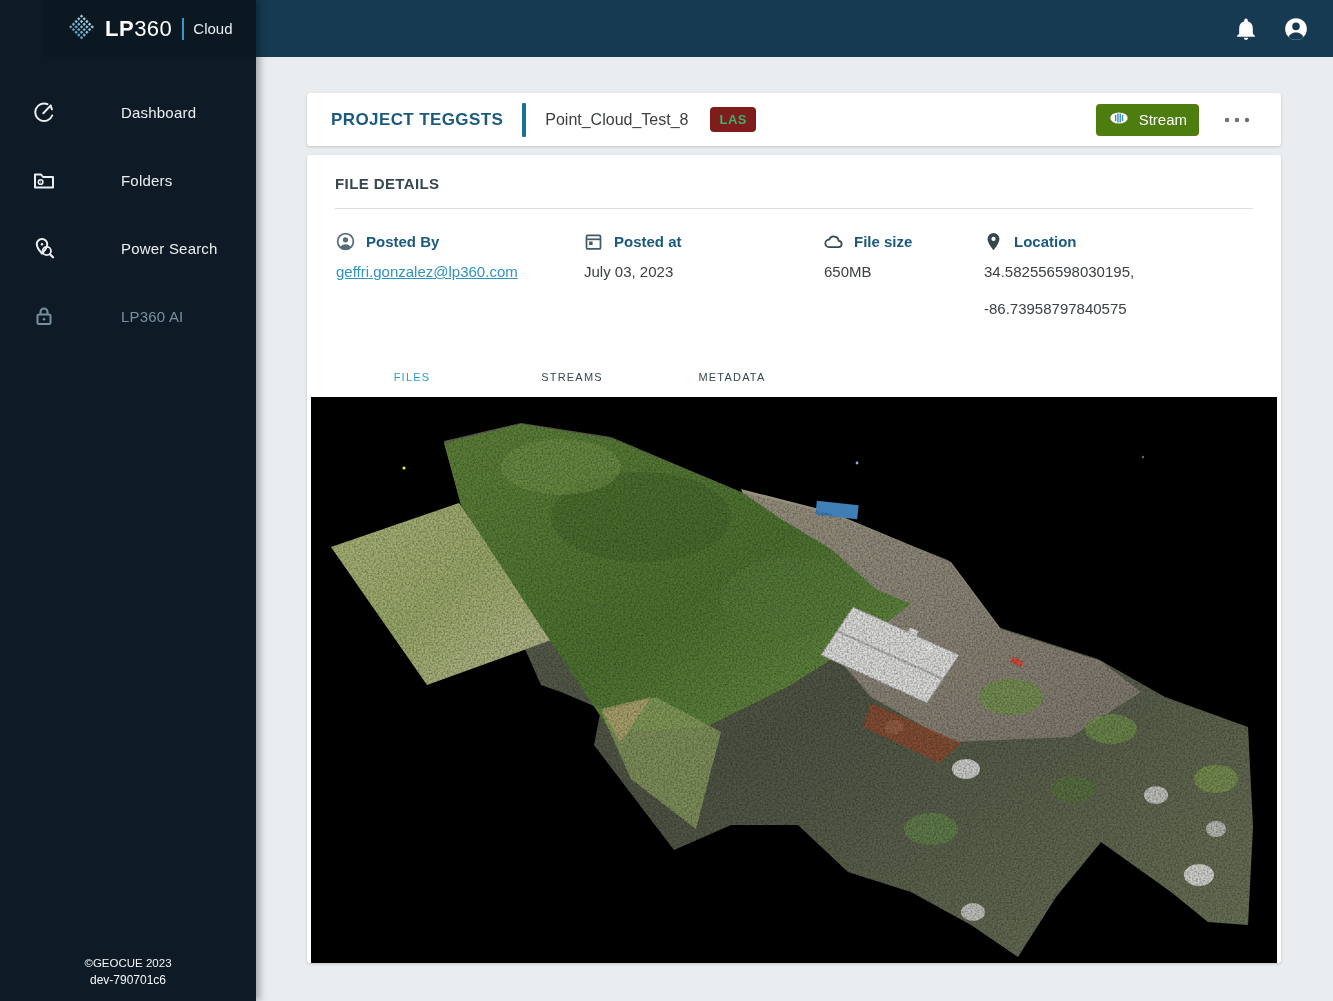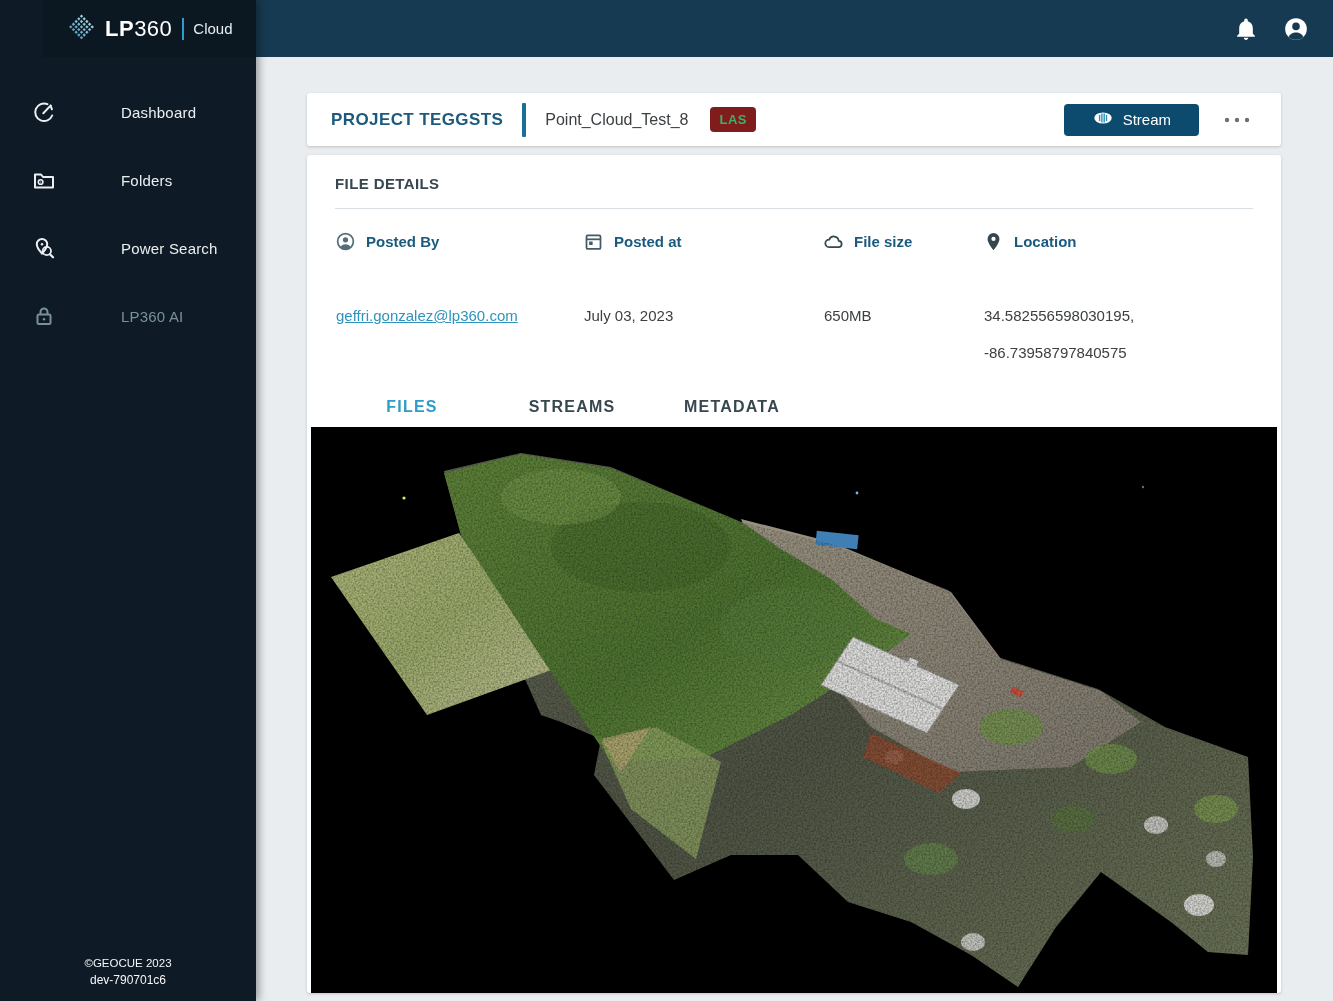--- a/index.html
+++ b/index.html
@@ -63,49 +63,49 @@
   .project-label { color:#1b5a7e; font-weight:bold; font-size:17px; letter-spacing:.4px; }
   .v-divider { width:4px; height:34px; background:#1a6f96; margin:0 19px; border-radius:1px; }
   .file-name { font-size:16px; color:#3c4043; }
   .las-badge {
     margin-left:22px; background:#7f1d1d; color:#3cb069;
     font-size:13px; font-weight:bold; letter-spacing:.5px;
     padding:5px 9px; border-radius:4px;
   }
   .spacer { flex:1; }
   .stream-btn {
-    background:#0c4a6e; color:#fff; border:none; border-radius:4px;
-    height:32px; padding:0 28px; font-size:15px;
+    background:#4d7c0f; color:#fff; border:none; border-radius:4px;
+    height:32px; padding:0 12px; font-size:15px;
     font-family:"Liberation Sans",sans-serif;
     display:flex; align-items:center; gap:9px; cursor:pointer;
   }
   .more-btn {
     margin-left:18px; width:40px; height:32px;
     display:flex; align-items:center; justify-content:center;
     background:none; border:none; cursor:pointer;
   }
   
   .details-card { margin-top:9px; padding:20px 28px 0; }
   .fd-title { color:#37474f; font-weight:bold; font-size:15px; letter-spacing:.4px; }
   .fd-hr { border:none; border-top:1px solid #dadfe3; margin-top:16px; }
   .fields { display:flex; margin-top:22px; min-height:100px; }
-  .field { display:flex; flex-direction:column;gap:44px; }
+  .field { display:flex; flex-direction:column; }
   .field.c1 { width:248px; }
   .field.c2 { width:240px; }
   .field.c3 { width:160px; }
   .field.c4 { flex:1; }
   .f-label { display:flex; align-items:center; gap:10px; color:#1b5a7e; font-weight:bold; font-size:15px; }
   .f-label .icn { width:21px; height:21px; color:#546e7a; }
   .f-value { margin-top:11px; font-size:15px; color:#3c4043; padding-left:1px; }
   .f-value.link { color:#2e93bd; text-decoration:underline; cursor:pointer; width:max-content; }
   .f-value .l2 { margin-top:20px; }
   .tabs { display:flex; margin:26px 0 0 -3px; }
   .tab {
     width:160px; height:40px; display:flex; align-items:center; justify-content:center;
-    font-size:16px; font-weight:bold; letter-spacing:1.2px;
+    font-size:11px; font-weight:normal; letter-spacing:1.2px;
     color:#37474f; cursor:pointer;text-align:center;
   }
   .tab.active { color:#2e9bc9; }
   
   .viewer {
     margin:0 -24px; height:566px; background:#000;
     position:relative; cursor:grab; overflow:hidden;
   }
   .viewer svg { display:block; }
 </style>

